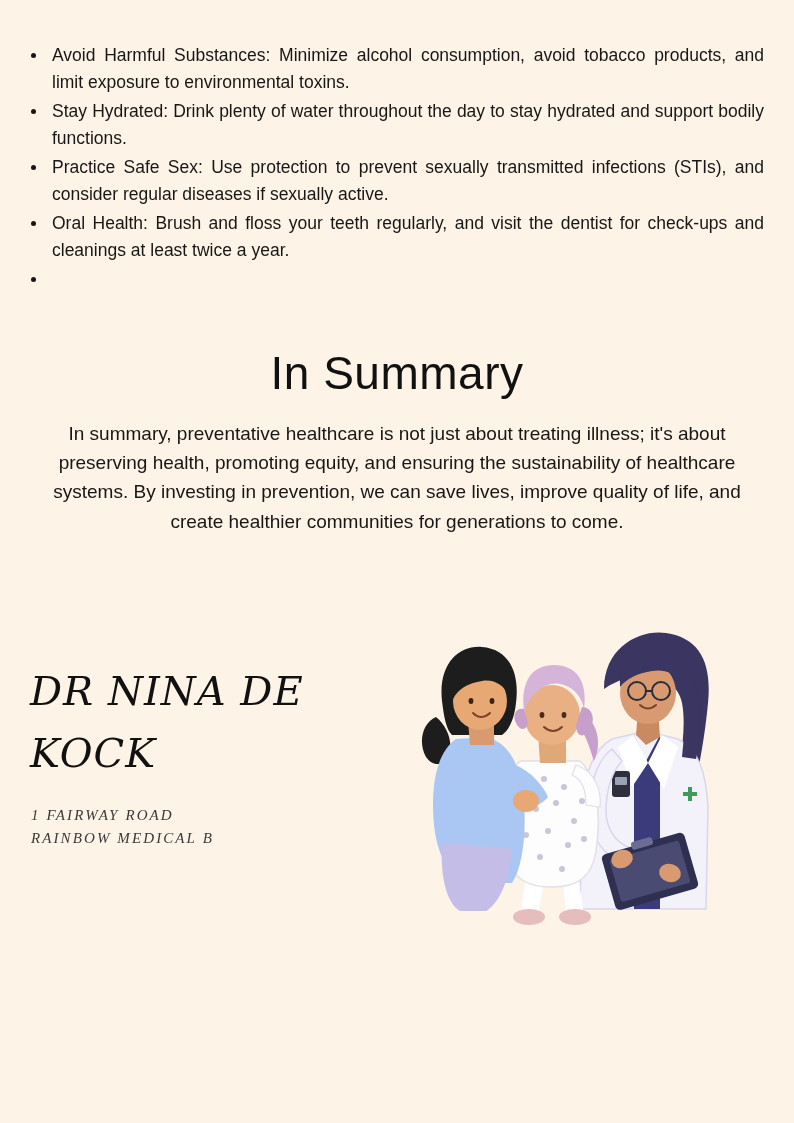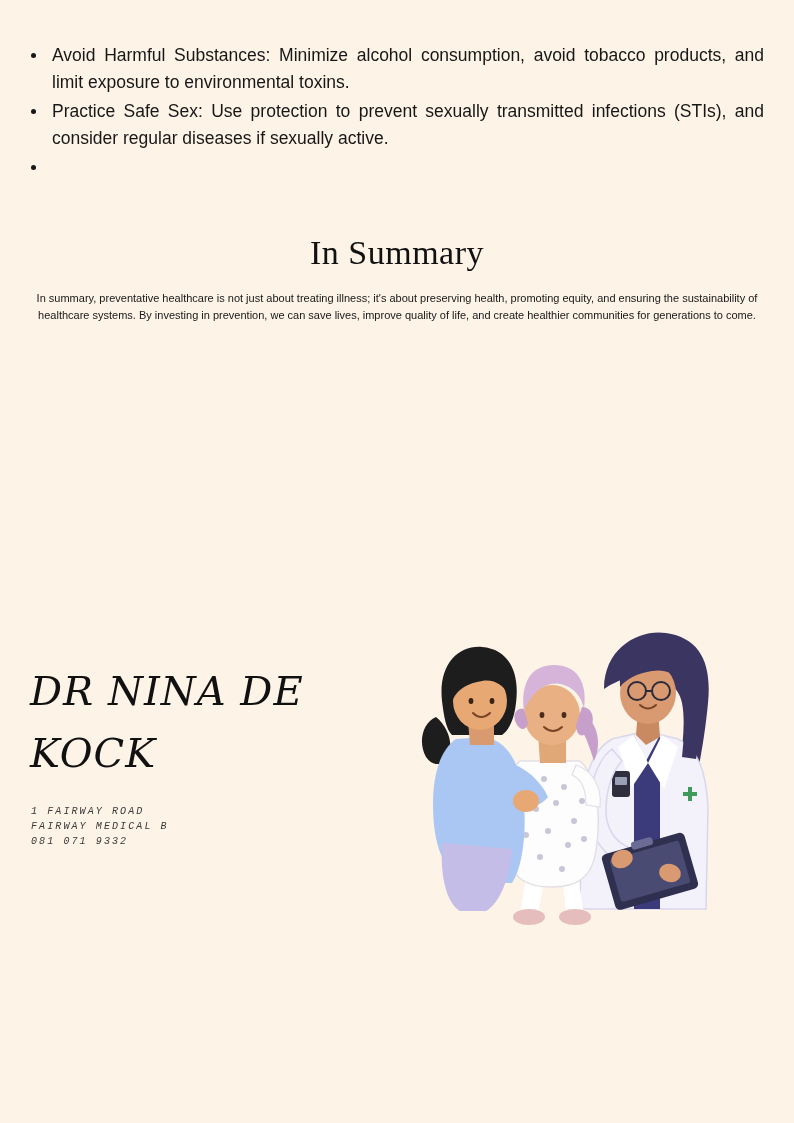--- a/index.html
+++ b/index.html
@@ -48,31 +48,31 @@
     border-radius: 50%;
     background: #171717;
   }
   .bullet-item.empty {
     height: 22px;
   }
 
   
   .summary-heading {
     text-align: center;
-    font-family: Liberation Serif, serif;
-    font-size: 34px;
+    font-family: Liberation Sans, sans-serif;
+    font-size: 46px;
     font-weight: 400;
     letter-spacing: 0.5px;
     margin: 58px 0 18px 0;
     color: #111;
   }
 
   .summary-text {
     text-align: center;
-    font-size: 11px;
+    font-size: 19px;
     line-height: 1.55;
     padding: 0 36px;
     color: #171717;
   }
 
   
   .footer {
     position: absolute;
     left: 0;
     bottom: 0;
@@ -90,23 +90,23 @@
     line-height: 1.55;
     letter-spacing: 1px;
     color: #111;
     width: 330px;
   }
 
   .address {
     position: absolute;
     left: 31px;
     top: 206px;
-    font-family: Liberation Mono, monospace;
+    font-family: Liberation Serif, serif;
     font-style: italic;
-    font-size: 10px;
+    font-size: 15px;
     letter-spacing: 2.1px;
     line-height: 1.5;
     color: #3a3a3a;
   }
   .address div {
     white-space: nowrap;
   }
 
   .illustration {
     position: absolute;
@@ -116,36 +116,37 @@
     height: 316px;
   }
 </style>
 </head>
 <body>
 
 <div class="page">
 
   <ul class="bullet-list">
     <li class="bullet-item">Avoid Harmful Substances: Minimize alcohol consumption, avoid tobacco products, and limit exposure to environmental toxins.</li>
+    <li class="bullet-item">Stay Hydrated: Drink plenty of water throughout the day to stay hydrated and support bodily functions.</li>
     <li class="bullet-item">Practice Safe Sex: Use protection to prevent sexually transmitted infections (STIs), and consider regular diseases if sexually active.</li>
+    <li class="bullet-item">Oral Health: Brush and floss your teeth regularly, and visit the dentist for check-ups and cleanings at least twice a year.</li>
     <li class="bullet-item empty"></li>
   </ul>
 
   <h2 class="summary-heading">In Summary</h2>
 
   <p class="summary-text">In summary, preventative healthcare is not just about treating illness; it's about preserving health, promoting equity, and ensuring the sustainability of healthcare systems. By investing in prevention, we can save lives, improve quality of life, and create healthier communities for generations to come.</p>
 
   <div class="footer">
 
     <div class="doctor-name">DR NINA DE KOCK</div>
 
     <div class="address">
       <div>1 FAIRWAY ROAD</div>
-      <div>FAIRWAY MEDICAL B</div>
-      <div>081 071 9332</div>
+      <div>RAINBOW MEDICAL B</div>
     </div>
 
     <div class="illustration">
       <svg viewBox="0 0 320 316" width="320" height="316" xmlns="http://www.w3.org/2000/svg">
 
         <path d="M188 78 C188 36 224 18 250 22 C284 27 296 52 292 92 C289 124 284 150 280 170 L262 166 C266 140 270 112 266 92 C262 70 238 62 216 66 C202 69 194 74 188 78 Z" fill="#3b3561"></path>
 
         <path d="M196 128 C178 138 168 162 166 198 L164 298 L290 298 L292 196 C290 160 282 138 262 128 L230 120 Z" fill="#f3f2fb" stroke="#d9d7ec" stroke-width="1.5"></path>
 
         <path d="M218 124 L230 150 L244 124 L244 298 L218 298 Z" fill="#3b3a7a"></path>

